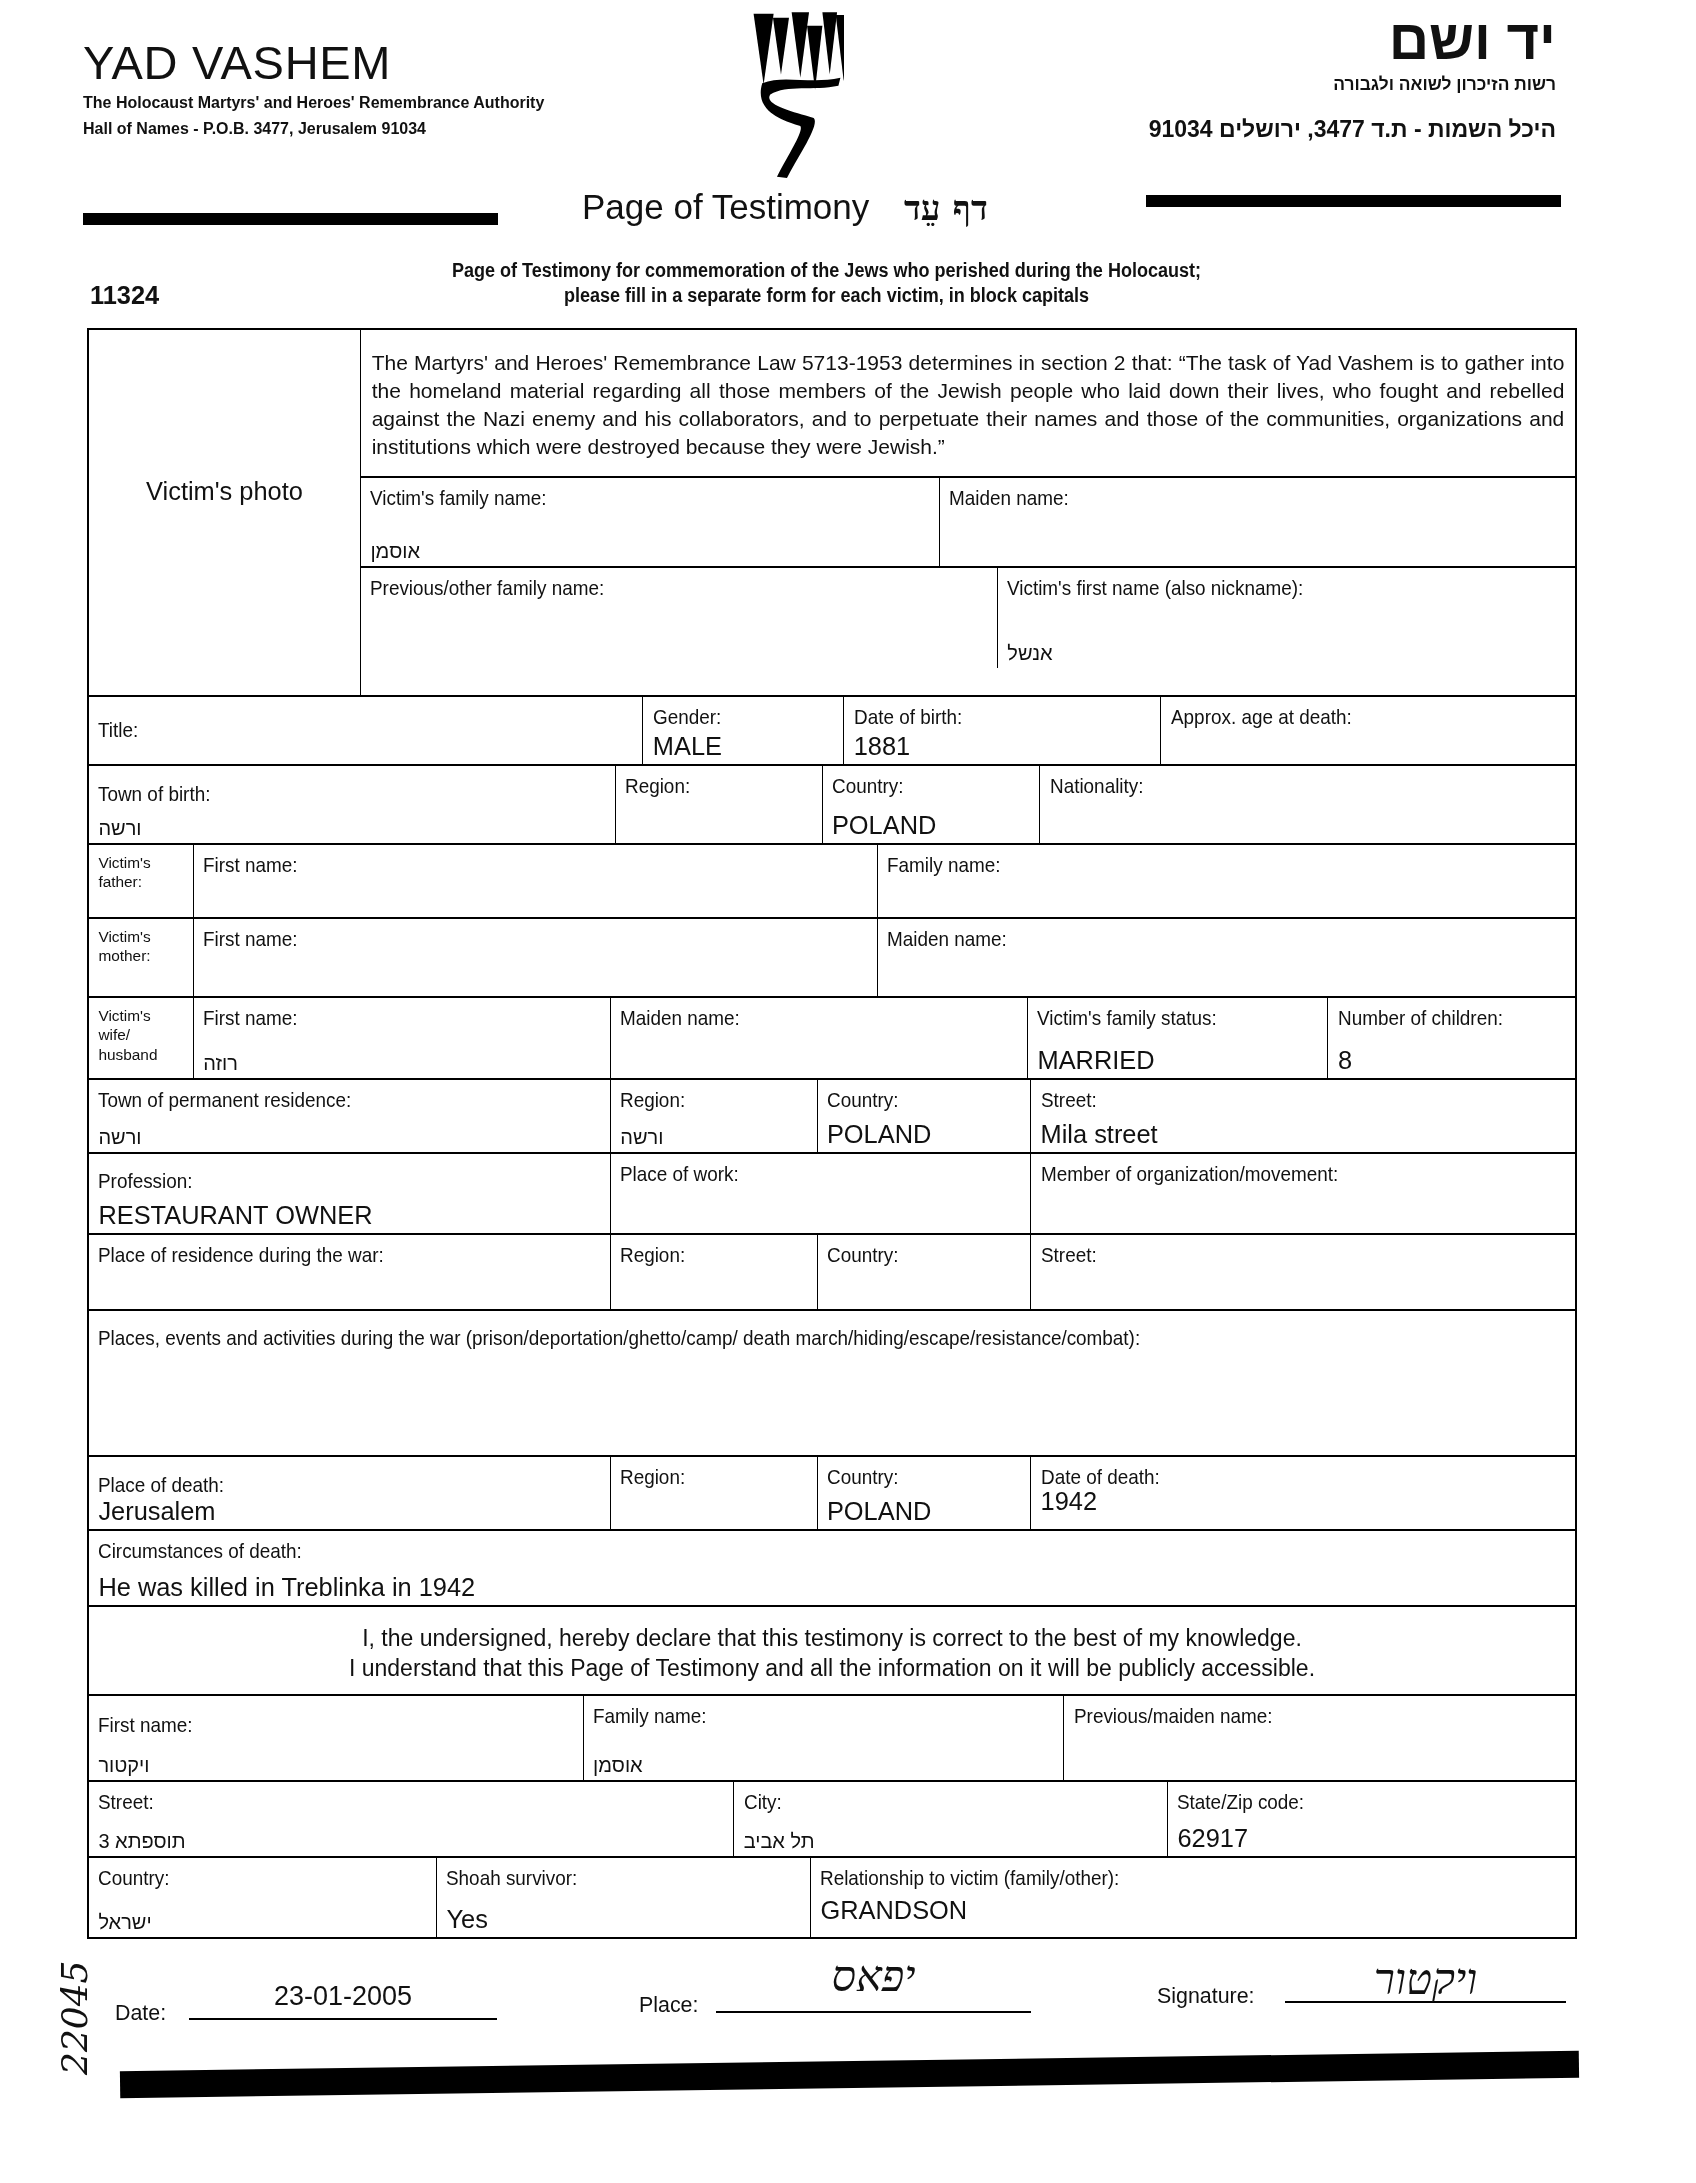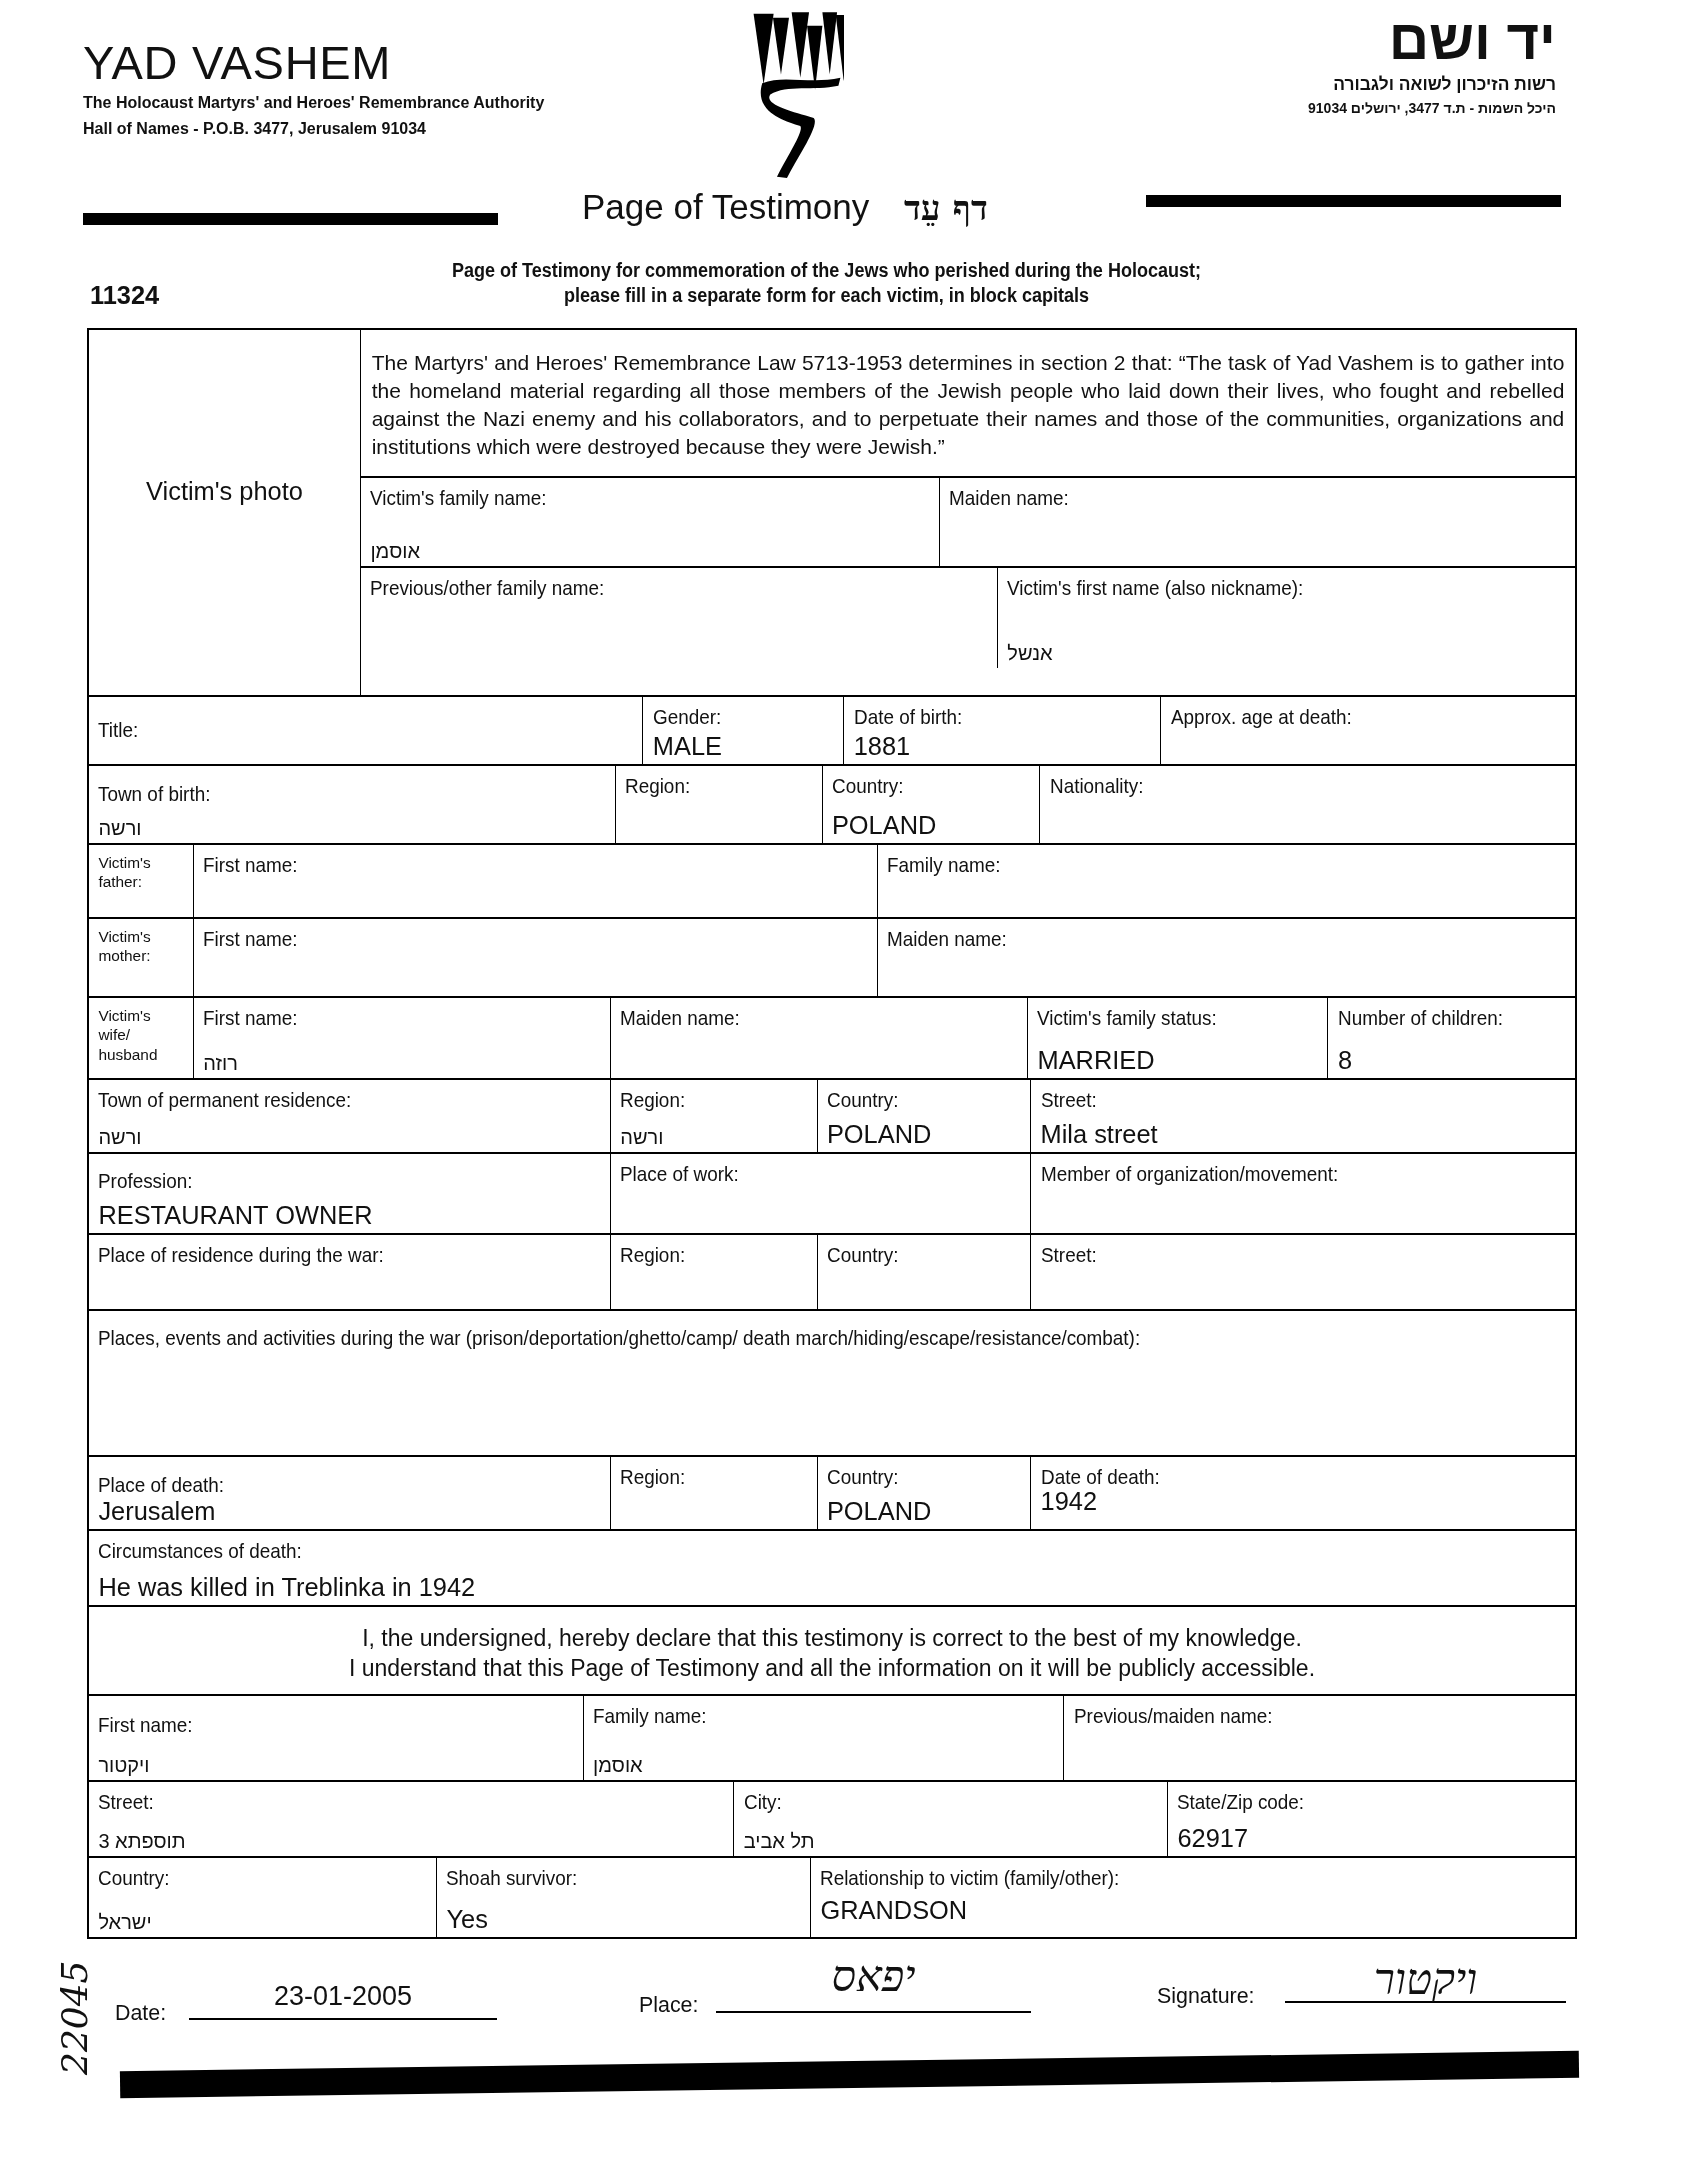--- a/index.html
+++ b/index.html
@@ -6,21 +6,21 @@
   body {
     width: 1697px; height: 2183px; position: relative; overflow: hidden;
     font-family: "Liberation Sans", sans-serif; color: #111;
   }
   .abs { position: absolute; }
   .brand-title { left: 83px; top: 35px; font-size: 47px; letter-spacing: 0.7px; }
   .brand-sub { left: 83px; top: 92px; font-size: 17.4px; font-weight: bold; transform: scaleX(0.92); transform-origin: left; }
   .brand-sub2 { left: 83px; top: 118px; font-size: 17.4px; font-weight: bold; transform: scaleX(0.92); transform-origin: left; }
   .heb-title { right: 141px; top: 6.7px; font-size: 56px; direction: rtl; font-weight: bold; font-family: Liberation Sans, sans-serif; }
   .heb-sub { right: 141px; top: 74px; font-size: 17.4px; direction: rtl; font-weight: bold; }
-  .heb-sub2 { right: 141px; top: 100px; font-size: 14px; direction: rtl; font-weight: bold; }
+  .heb-sub2 { right: 141px; top: 116px; font-size: 23px; direction: rtl; font-weight: bold; }
   .logo { left: 750px; top: 10.7px; width: 94px; width: 94px; height: 167px; }
   .rule { background: #000; height: 12px; }
   .page-title { left: 582px; top: 187px; font-size: 35px; }
   .page-title-heb { left: 904px; top: 187px; font-size: 35px; direction: rtl; font-family: "DejaVu Serif", serif; font-weight: bold; }
   .form-id { left: 90px; top: 281px; font-size: 25.4px; font-weight: bold; }
   .intro { left: 348px; top: 258px; width: 957px; text-align: center; font-size: 19.4px; font-weight: bold; line-height: 25.4px; transform: scaleX(0.93); }
   .form { left: 87px; top: 328px; width: 1490px; border: 2px solid #000; box-sizing: border-box; }
   .row { display: flex; border-top: 2px solid #000; }
   .row:first-child { border-top: none; }
   .cell { border-left: 1.3px solid #000; box-sizing: border-box; position: relative; padding: 8px 9.4px; }

